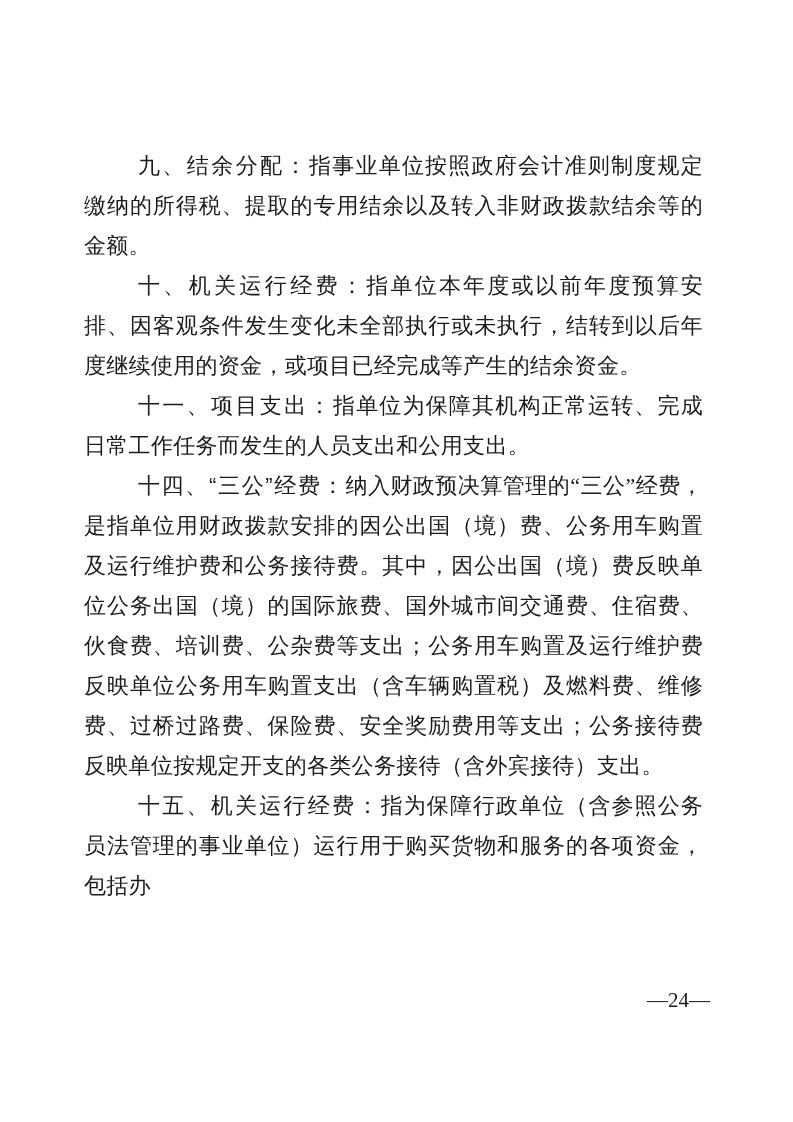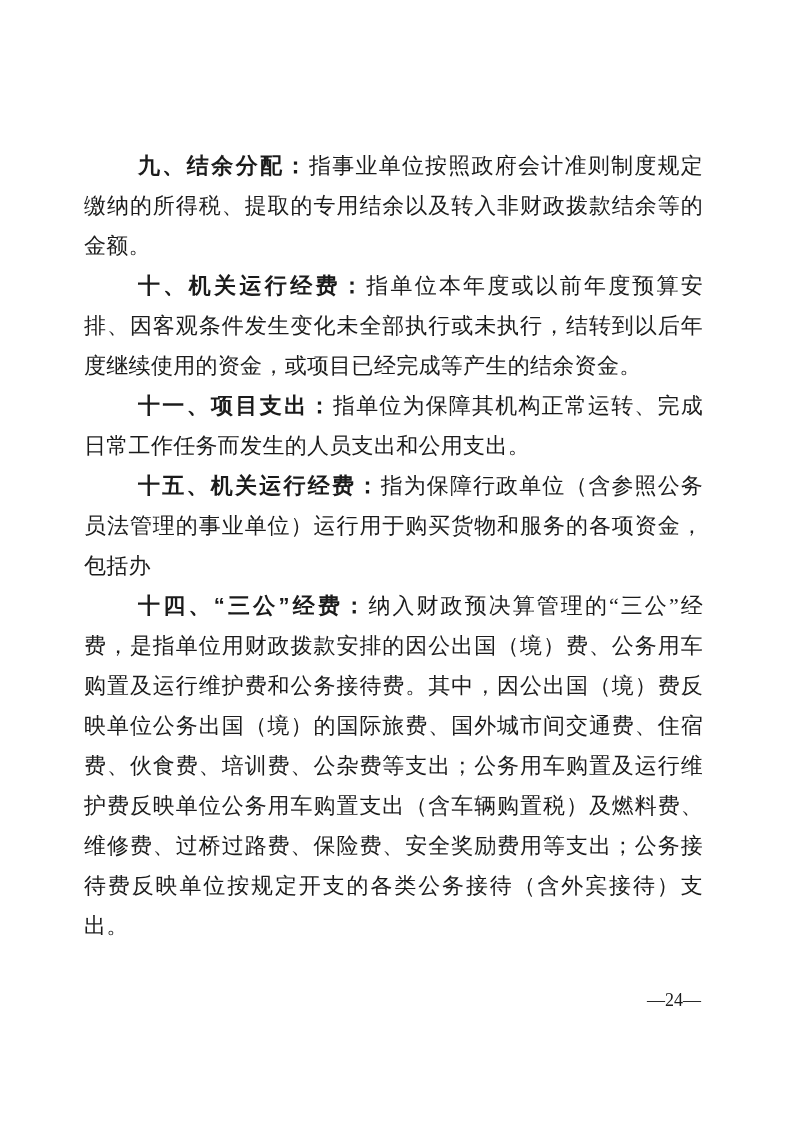--- a/index.html
+++ b/index.html
@@ -25,49 +25,49 @@
   .para {
     margin: 0;
     font-size: 22px;
     line-height: 40px;
     text-align: justify;
     text-indent: 2.45em;
     word-break: break-all;
     letter-spacing: 0.3px;
   }
   .para-heading {
-    font-weight: bold;
+    font-weight: normal;
     font-family: "Liberation Sans", "DejaVu Sans", sans-serif;
     letter-spacing: 1.5px;
   }
   .page-number {
     position: absolute;
     top: 990px;
     left: 647px;
-    font-size: 18px;
+    font-size: 21px;
     line-height: 20px;
     font-family: "Liberation Serif", "DejaVu Serif", serif;
     color: #1b1b1b;
     white-space: nowrap;
   }
 </style>
 </head>
 <body>
 
 <div class="page">
   <div class="content">
 
     <p class="para"><span class="para-heading">九、结余分配：</span><span class="para-text">指事业单位按照政府会计准则制度规定缴纳的所得税、提取的专用结余以及转入非财政拨款结余等的金额。</span></p>
 
     <p class="para"><span class="para-heading">十、机关运行经费：</span><span class="para-text">指单位本年度或以前年度预算安排、因客观条件发生变化未全部执行或未执行，结转到以后年度继续使用的资金，或项目已经完成等产生的结余资金。</span></p>
 
     <p class="para"><span class="para-heading">十一、项目支出：</span><span class="para-text">指单位为保障其机构正常运转、完成日常工作任务而发生的人员支出和公用支出。</span></p>
 
 
 
+    <p class="para"><span class="para-heading">十四、“三公”经费：</span><span class="para-text">纳入财政预决算管理的“三公”经费，是指单位用财政拨款安排的因公出国（境）费、公务用车购置及运行维护费和公务接待费。其中，因公出国（境）费反映单位公务出国（境）的国际旅费、国外城市间交通费、住宿费、伙食费、培训费、公杂费等支出；公务用车购置及运行维护费反映单位公务用车购置支出（含车辆购置税）及燃料费、维修费、过桥过路费、保险费、安全奖励费用等支出；公务接待费反映单位按规定开支的各类公务接待（含外宾接待）支出。</span></p>
+
     <p class="para"><span class="para-heading">十五、机关运行经费：</span><span class="para-text">指为保障行政单位（含参照公务员法管理的事业单位）运行用于购买货物和服务的各项资金，包括办</span></p>
-
-    <p class="para"><span class="para-heading">十四、“三公”经费：</span><span class="para-text">纳入财政预决算管理的“三公”经费，是指单位用财政拨款安排的因公出国（境）费、公务用车购置及运行维护费和公务接待费。其中，因公出国（境）费反映单位公务出国（境）的国际旅费、国外城市间交通费、住宿费、伙食费、培训费、公杂费等支出；公务用车购置及运行维护费反映单位公务用车购置支出（含车辆购置税）及燃料费、维修费、过桥过路费、保险费、安全奖励费用等支出；公务接待费反映单位按规定开支的各类公务接待（含外宾接待）支出。</span></p>
 
   </div>
 
   <div class="page-number">—24—</div>
 </div>
 
 </body></html>

